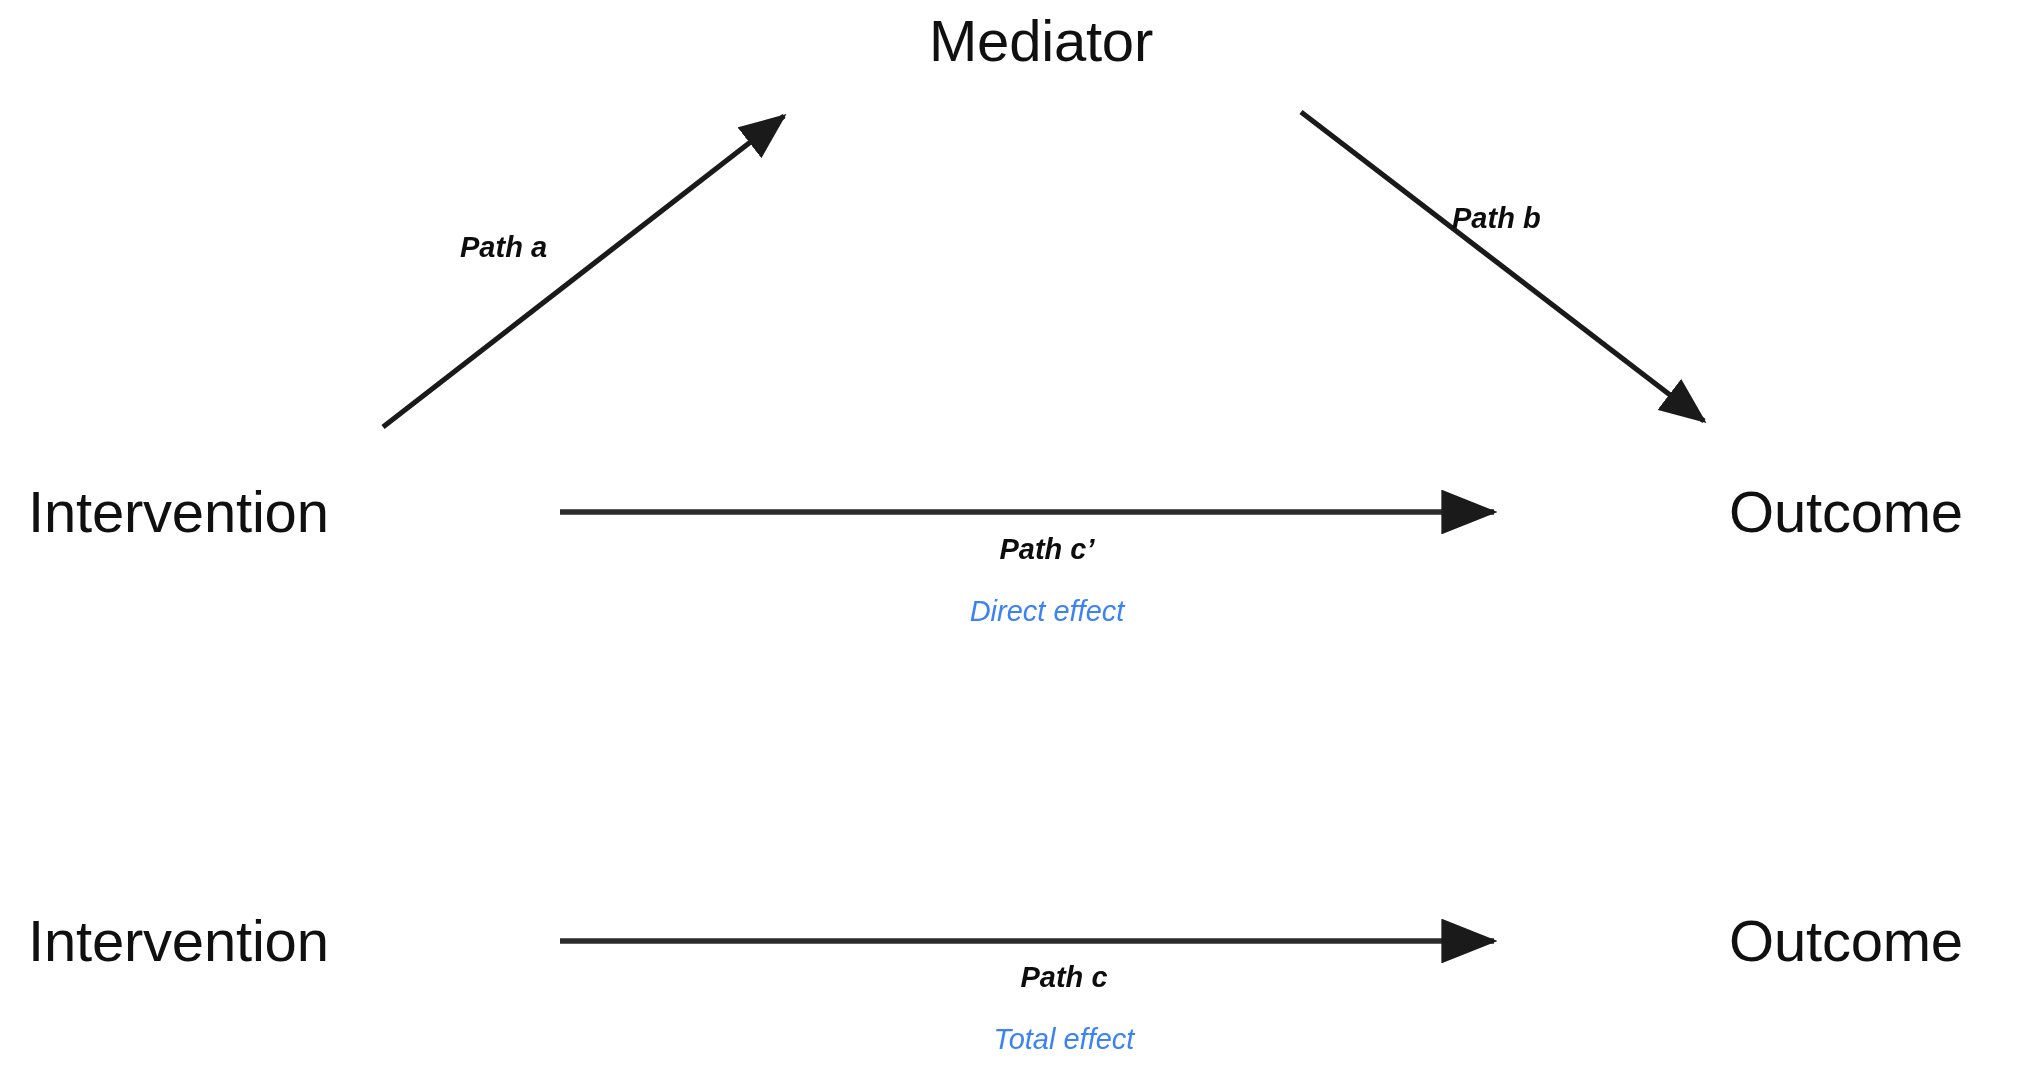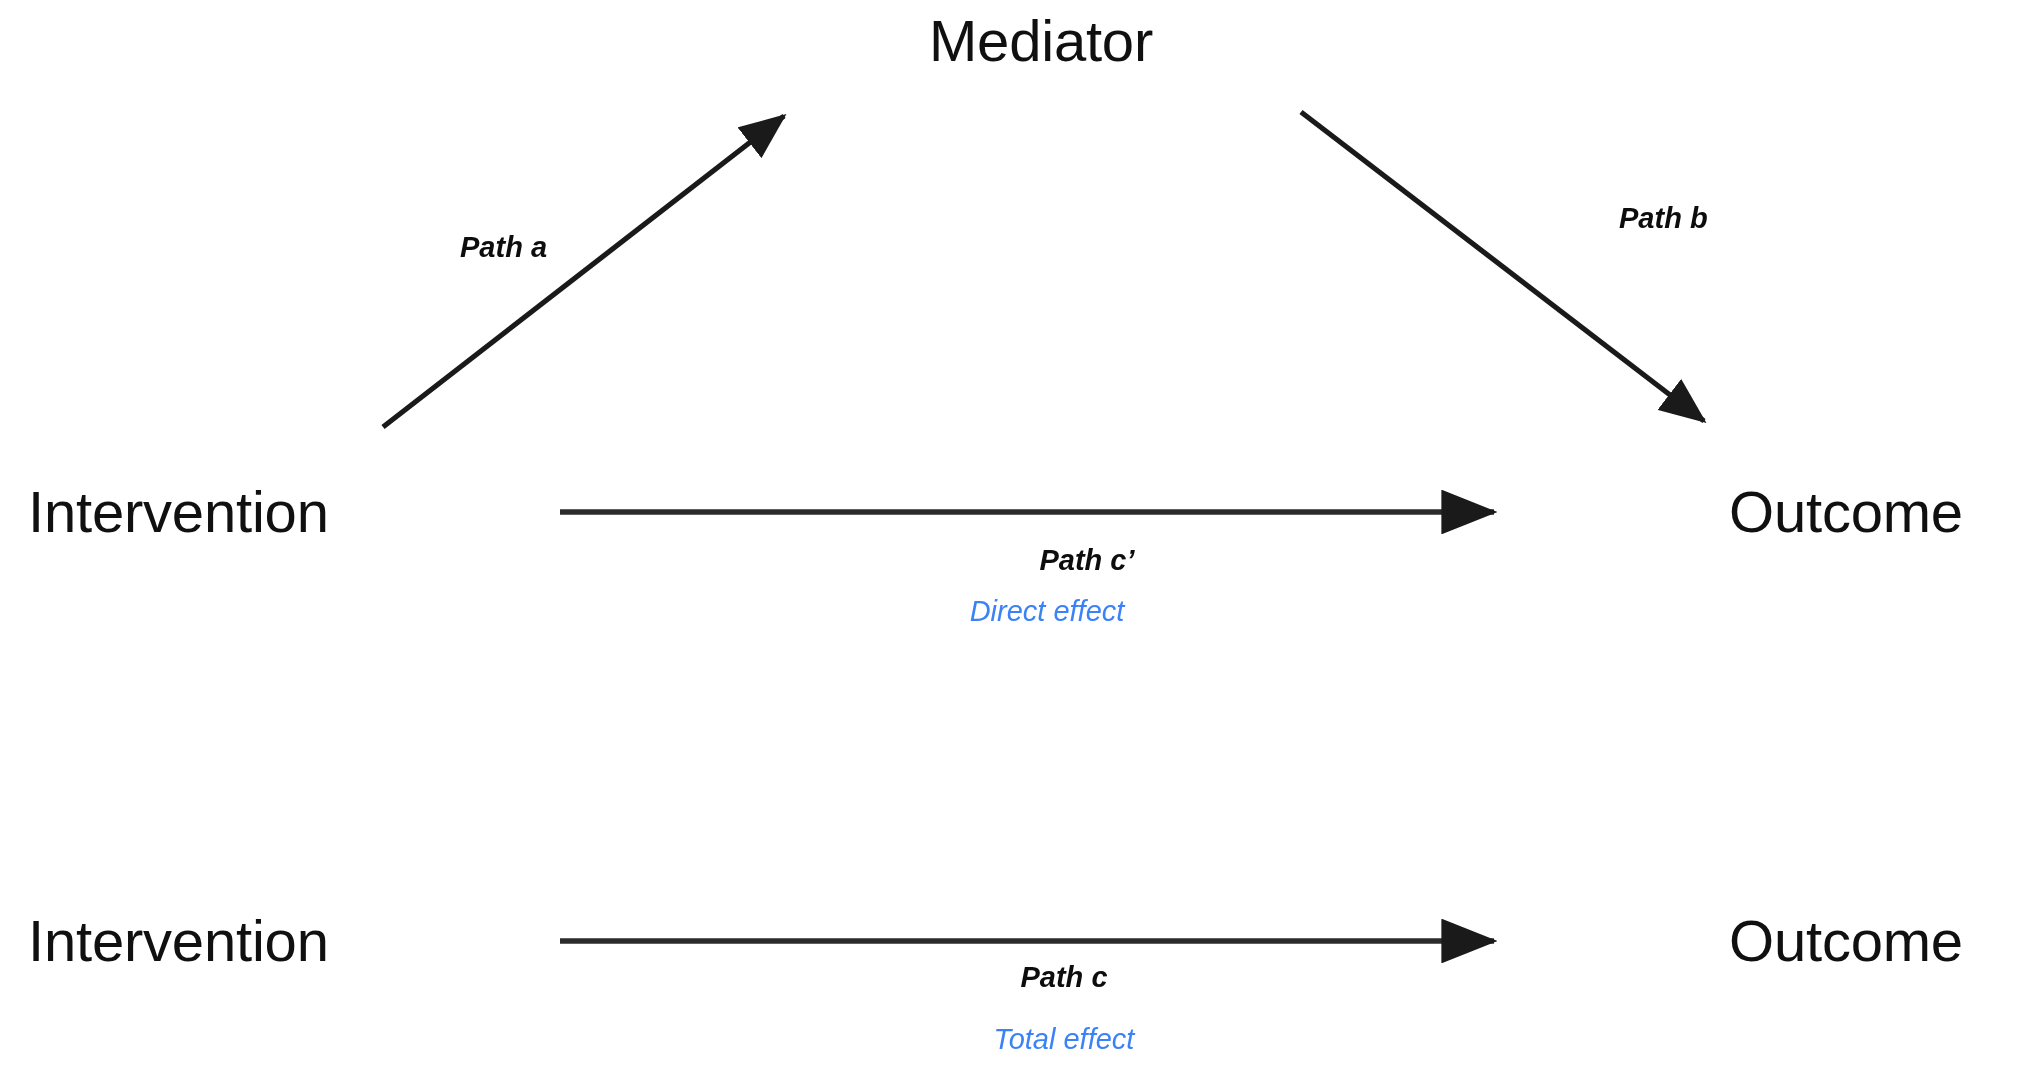--- a/index.html
+++ b/index.html
@@ -82,23 +82,23 @@
   </svg>
 
   <div class="node-label" style="left:28px; top:483px;">Intervention</div>
 
   <div class="node-label centered" style="left:1041px; top:12px;">Mediator</div>
 
   <div class="node-label" style="left:1729px; top:483px;">Outcome</div>
 
   <div class="path-label" style="left:460px; top:233px;text-align:right;">Path a</div>
 
-  <div class="path-label" style="left:1619px; top:204px;">Path b</div>
+  <div class="path-label" style="left:1452px; top:204px;">Path b</div>
 
-  <div class="path-label centered" style="left:1047px; top:546px;margin-left:40px;">Path c’</div>
+  <div class="path-label centered" style="left:1047px; top:535px;">Path c’</div>
 
   <div class="effect-label centered" style="left:1047px; top:597px;">Direct effect</div>
 
   <div class="node-label" style="left:28px; top:912px;">Intervention</div>
 
   <div class="node-label" style="left:1729px; top:912px;">Outcome</div>
 
   <div class="path-label centered" style="left:1064px; top:963px;">Path c</div>
 
   <div class="effect-label centered" style="left:1064px; top:1025px;text-align:right;">Total effect</div>

